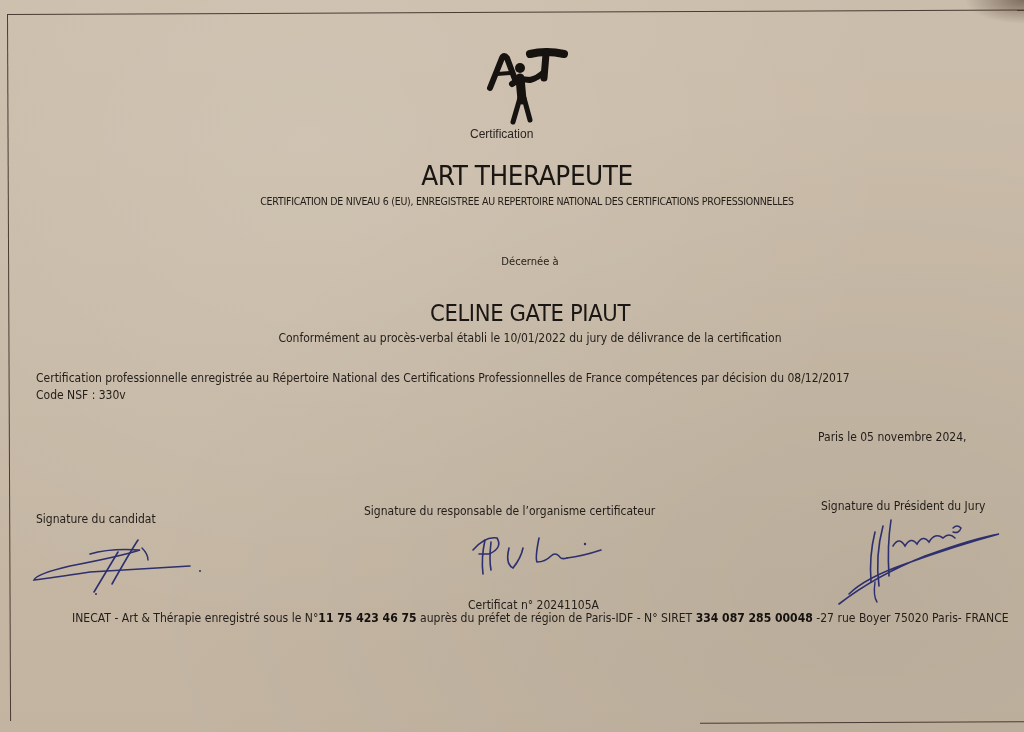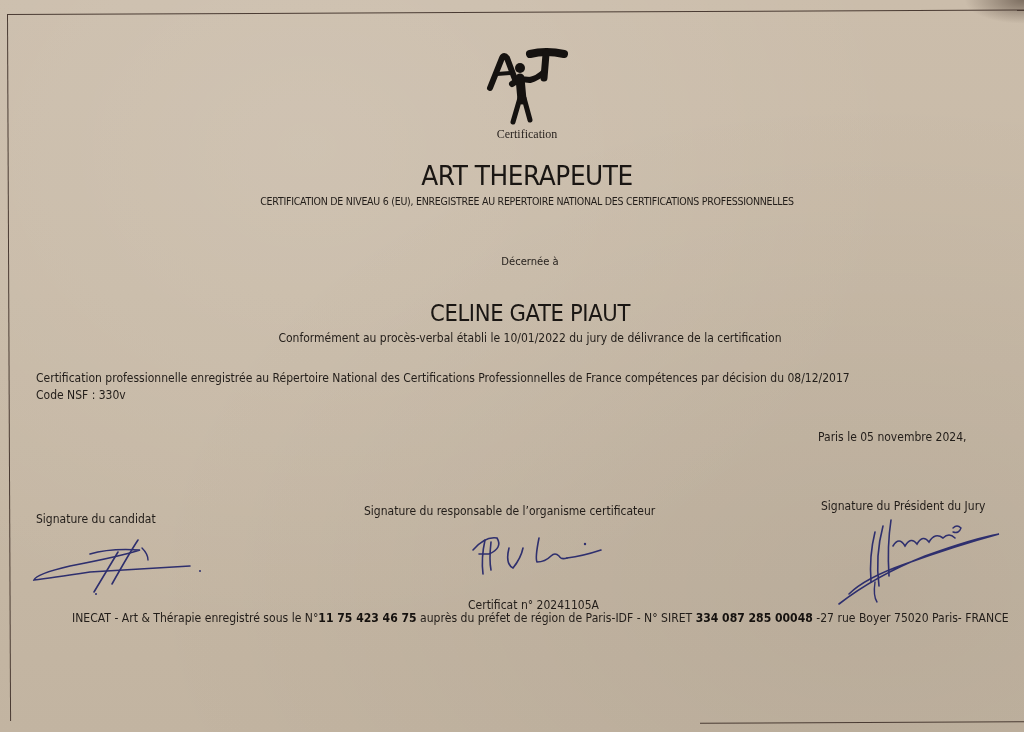--- a/index.html
+++ b/index.html
@@ -55,22 +55,21 @@
       left: 486px;
       top: 48px;
       width: 84px;
       height: 80px;
     }
     .logo-caption {
       position: absolute;
       left: 470px;
       top: 127px;
       width: 114px;
-      text-align: center;
-      font-family: Liberation Serif, serif;
+      font-family: Liberation Sans, sans-serif;
       font-size: 12px;
       color: #2a2420;
     }
     .title {
       position: absolute;
       left: 0;
       width: 1054px;
       top: 160px;
       text-align: center;
       font-size: 27px;

